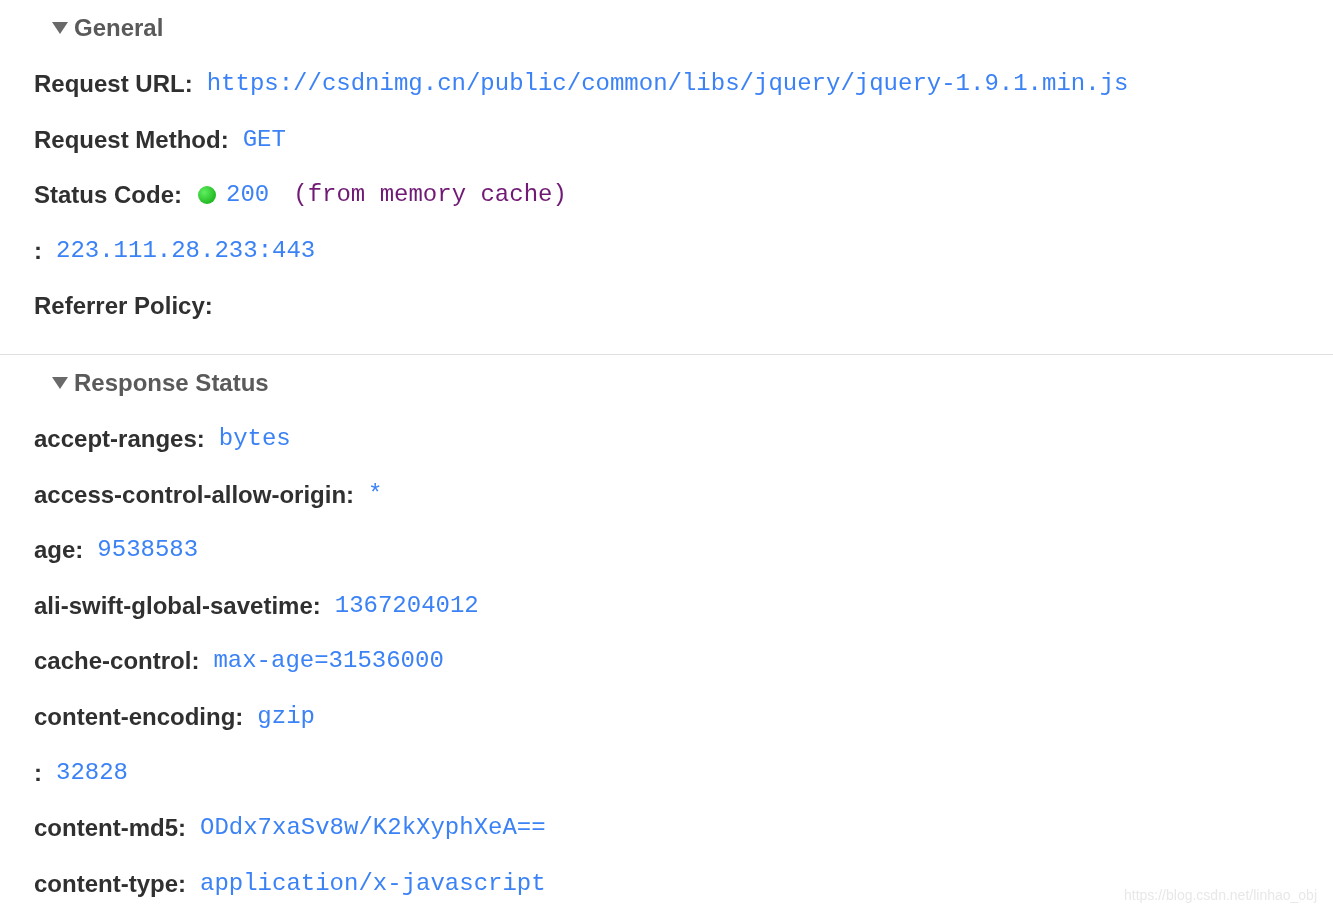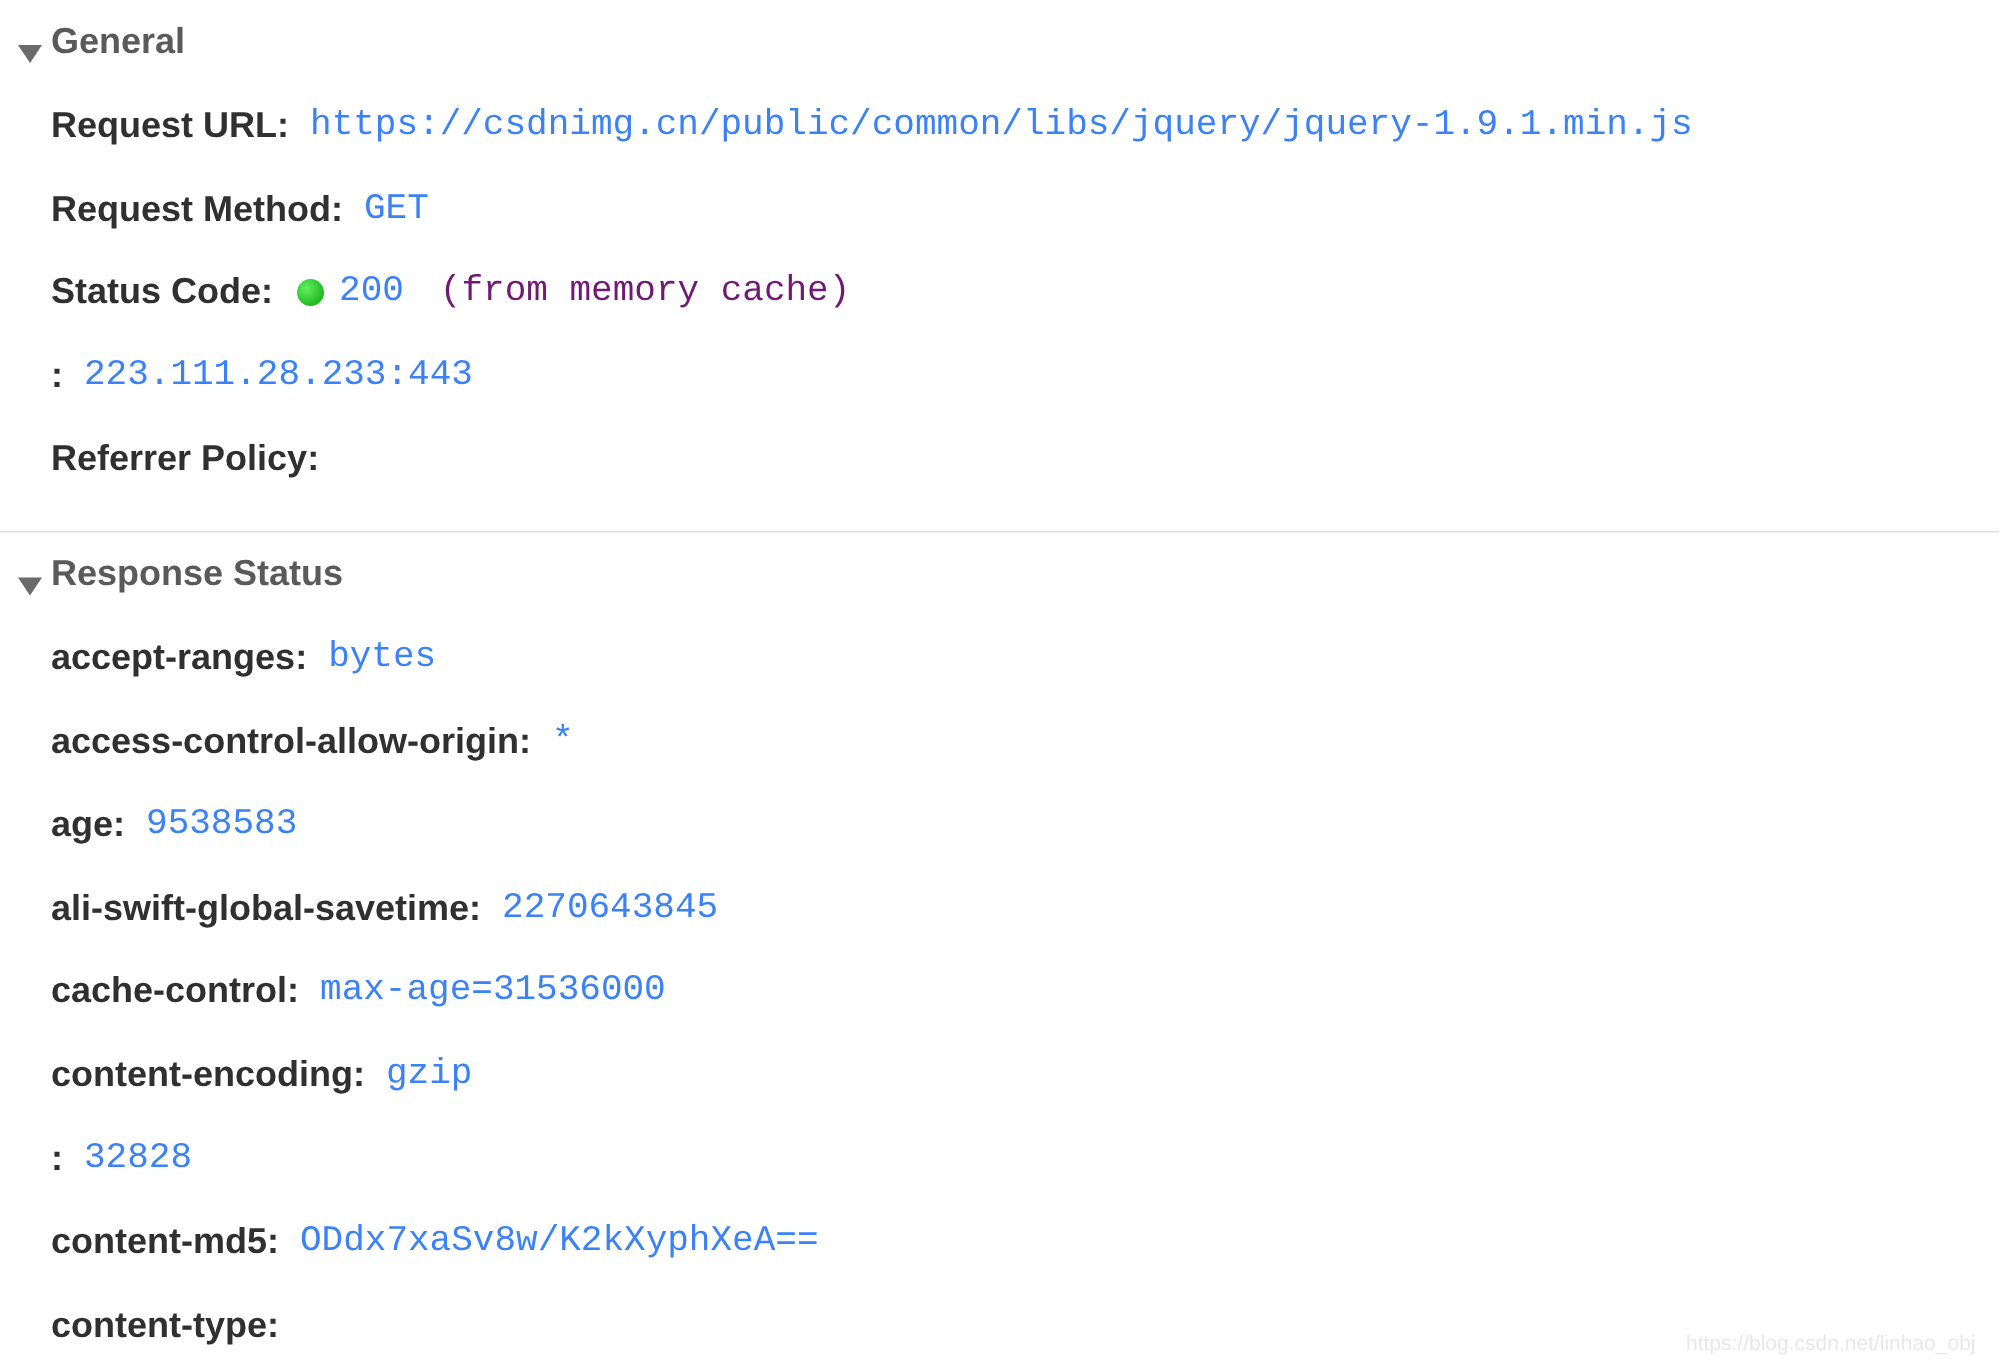--- a/index.html
+++ b/index.html
@@ -12,25 +12,26 @@
       background: #ffffff;
       font-size: 24px;
       color: #303030;
       width: 1333px;
     }
     .section {
       padding: 8px 0;
     }
     .section-header {
       display: flex;
-      align-items: flex-end;
+      align-items: center;
       padding: 6px 12px;
       cursor: pointer;
       color: #5a5a5a;
       font-weight: 700;
+      margin-left: 40px;
     }
     .triangle {
       display: inline-block;
       width: 0;
       height: 0;
       border-left: 8px solid transparent;
       border-right: 8px solid transparent;
       border-top: 12px solid #6a6a6a;
       margin-right: 6px;
     }
@@ -144,21 +145,21 @@
       <span class="value">*</span>
     </div>
     <div class="item">
       <span class="label">age</span>
         <span class="colon">:</span>
       <span class="value">9538583</span>
     </div>
     <div class="item">
       <span class="label">ali-swift-global-savetime</span>
         <span class="colon">:</span>
-      <span class="value">2270643845</span>
+      <span class="value">1367204012</span>
     </div>
     <div class="item">
       <span class="label">cache-control</span>
         <span class="colon">:</span>
       <span class="value">max-age=31536000</span>
     </div>
     <div class="item">
       <span class="label">content-encoding</span>
         <span class="colon">:</span>
       <span class="value">gzip</span>
@@ -168,17 +169,18 @@
       <span class="value">32828</span>
     </div>
     <div class="item">
       <span class="label">content-md5</span>
         <span class="colon">:</span>
       <span class="value">ODdx7xaSv8w/K2kXyphXeA==</span>
     </div>
     <div class="item">
       <span class="label">content-type</span>
         <span class="colon">:</span>
+      <span class="value">application/x-javascript</span>
     </div>
   </div>
 </div>
 
 <div class="watermark">https://blog.csdn.net/linhao_obj</div>
 
 </body></html>

